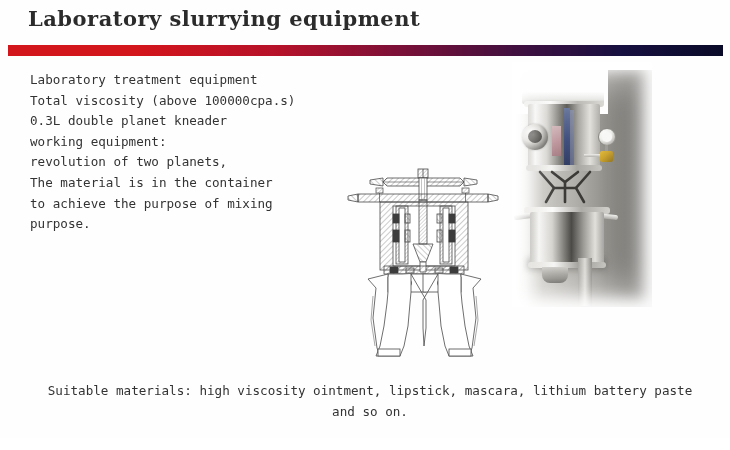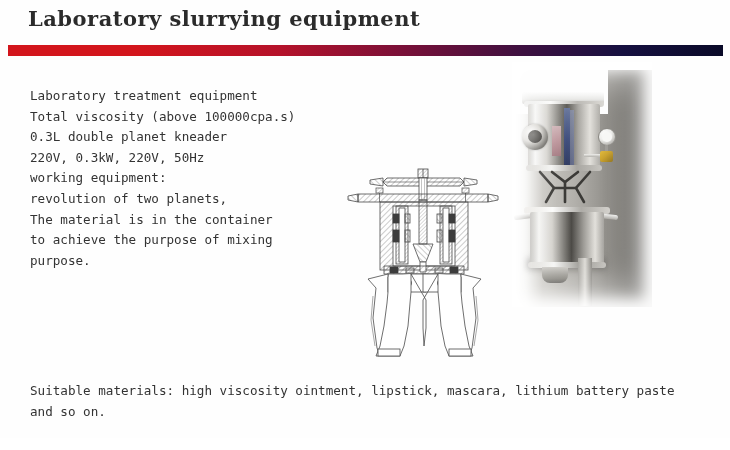--- a/index.html
+++ b/index.html
@@ -55,36 +55,35 @@
   
   #spec-block {
     position: absolute;
     left: 30px;
     top: 70px;
     width: 420px;
     font-size: 12.6px;
     line-height: 20.6px;
     color: #333333;
     white-space: nowrap;
-    margin-top: 16px;
   }
   #spec-block .line { display: block; height: 20.6px; }
 
   
   #footer-block {
     position: absolute;
     left: 30px;
     top: 381px;
     width: 680px;
     font-size: 12.6px;
     line-height: 20.6px;
     color: #333333;
     white-space: nowrap;
   }
-  #footer-block .line { display: block; height: 20.6px; }
+  #footer-block .line { display: block; height: 20.6px; text-align: center; }
 
   
   #drawing {
     position: absolute;
     left: 340px;
     top: 168px;
     width: 180px;
     height: 200px;
   }
   #drawing svg { display: block; width: 180px; height: 200px; }
@@ -252,21 +251,20 @@
 <div id="page">
 
   <div id="title">Laboratory slurrying equipment</div>
 
   <div id="rule"></div>
 
   <div id="spec-block">
     <span class="line">Laboratory treatment equipment</span>
     <span class="line">Total viscosity (above 100000cpa.s)</span>
     <span class="line">0.3L double planet kneader</span>
-    <span class="line">220V, 0.3kW, 220V, 50Hz</span>
     <span class="line">working equipment:</span>
     <span class="line">revolution of two planets,</span>
     <span class="line">The material is in the container</span>
     <span class="line">to achieve the purpose of mixing</span>
     <span class="line">purpose.</span>
   </div>
 
   <div id="drawing">
     <svg viewBox="0 0 180 200" xmlns="http://www.w3.org/2000/svg">
       <defs>

